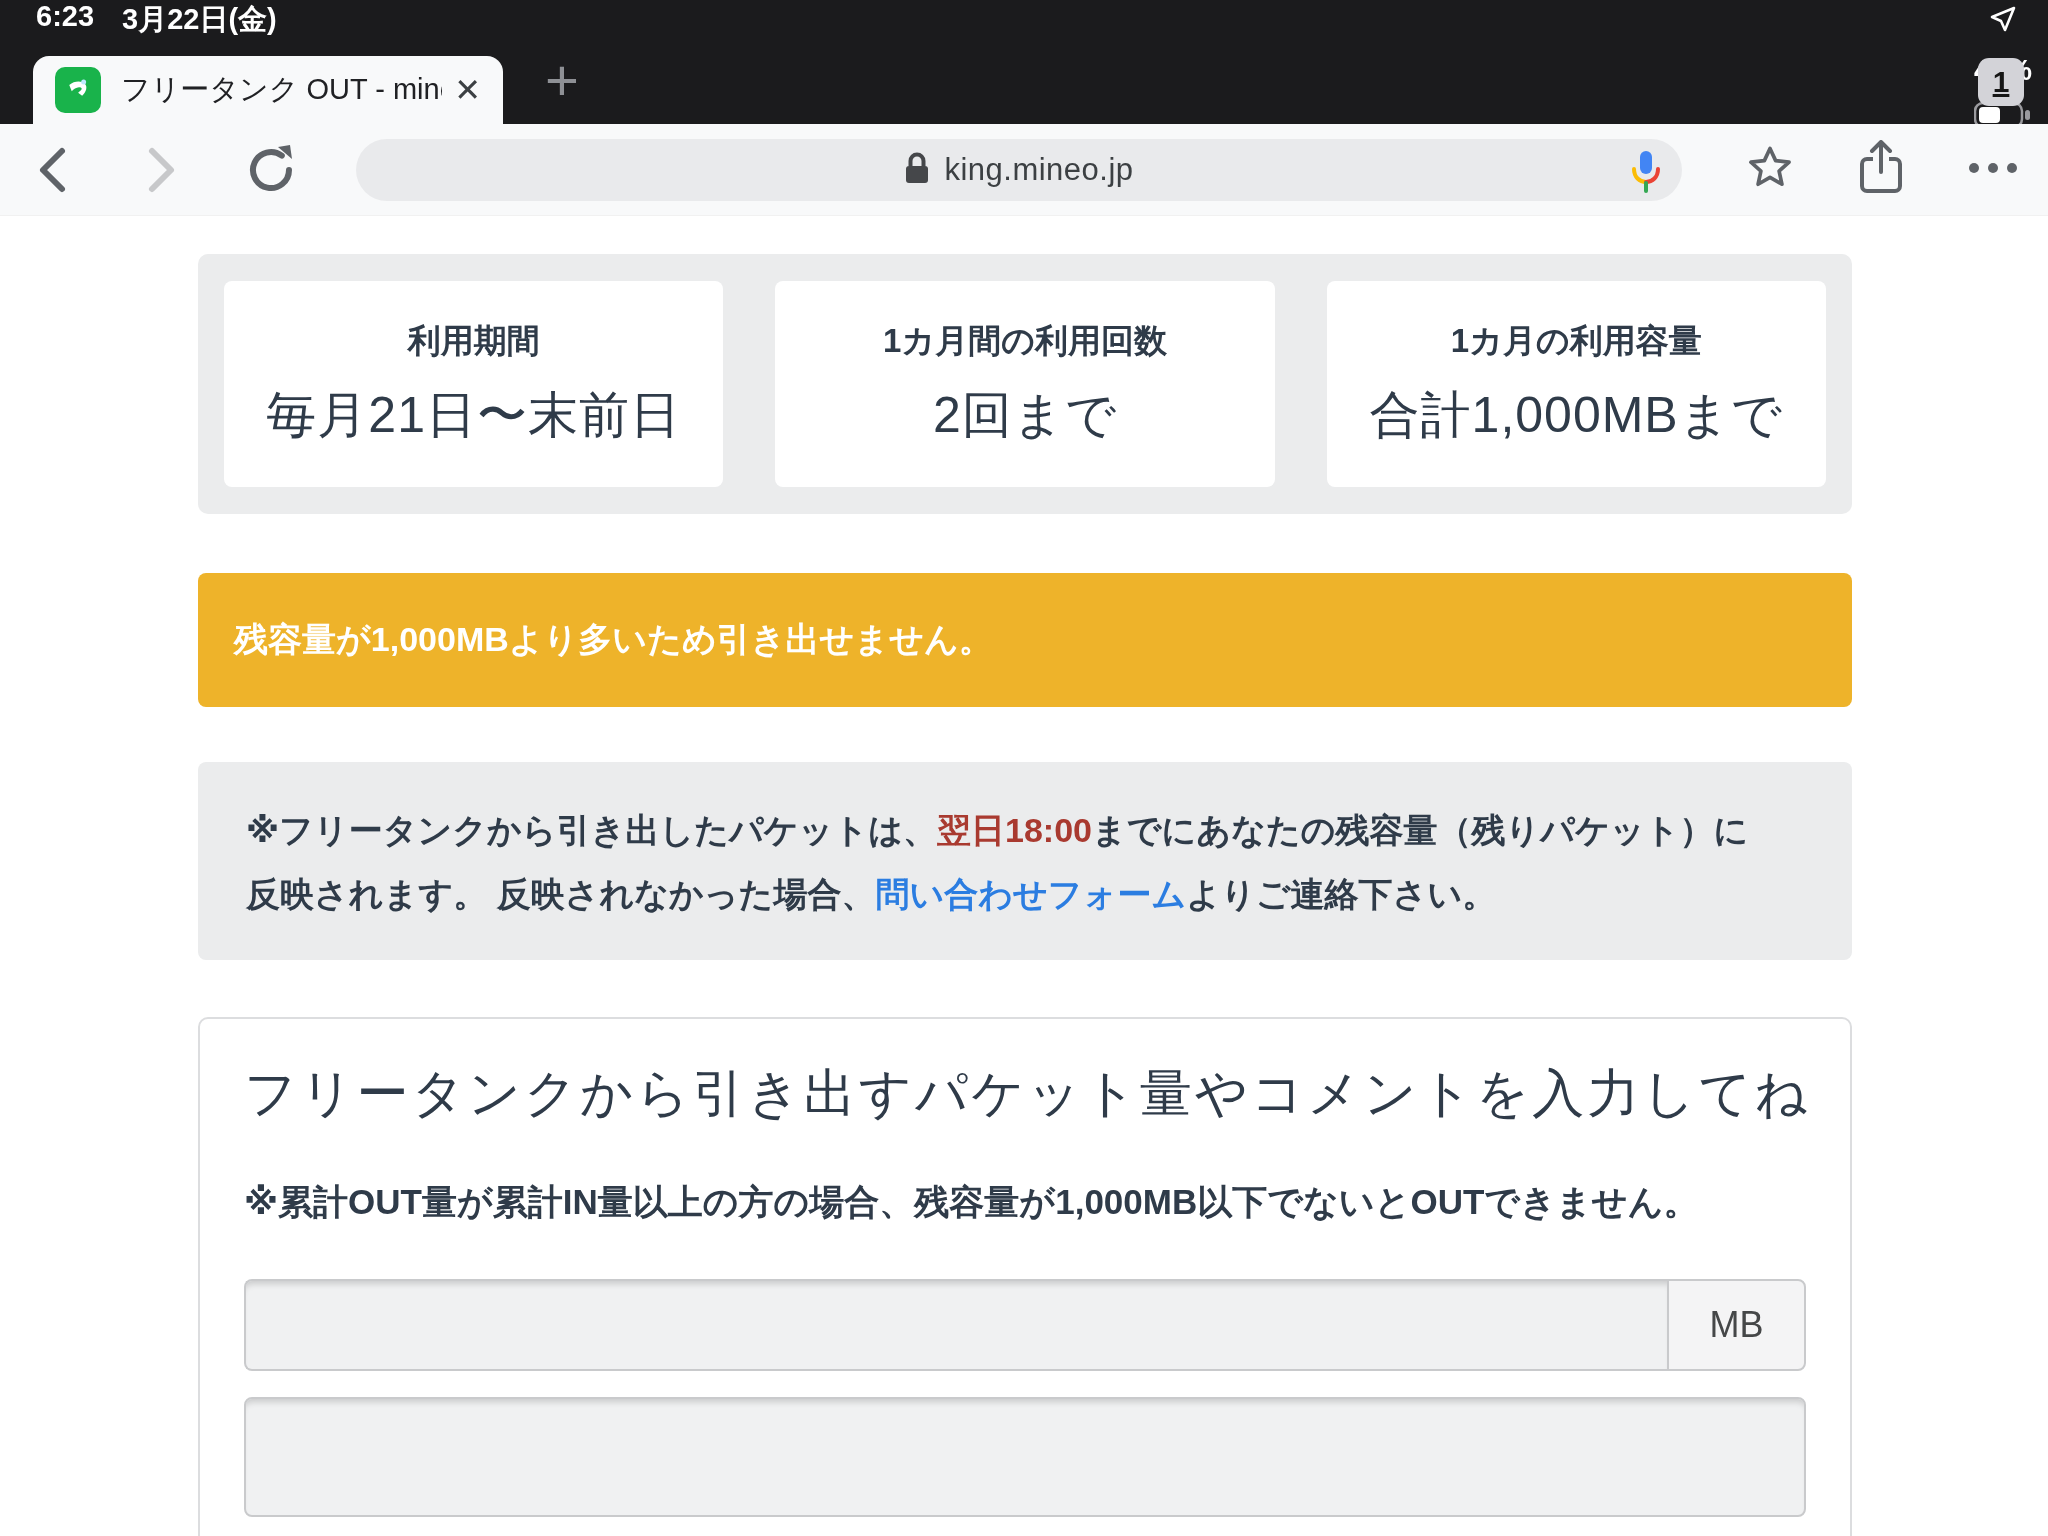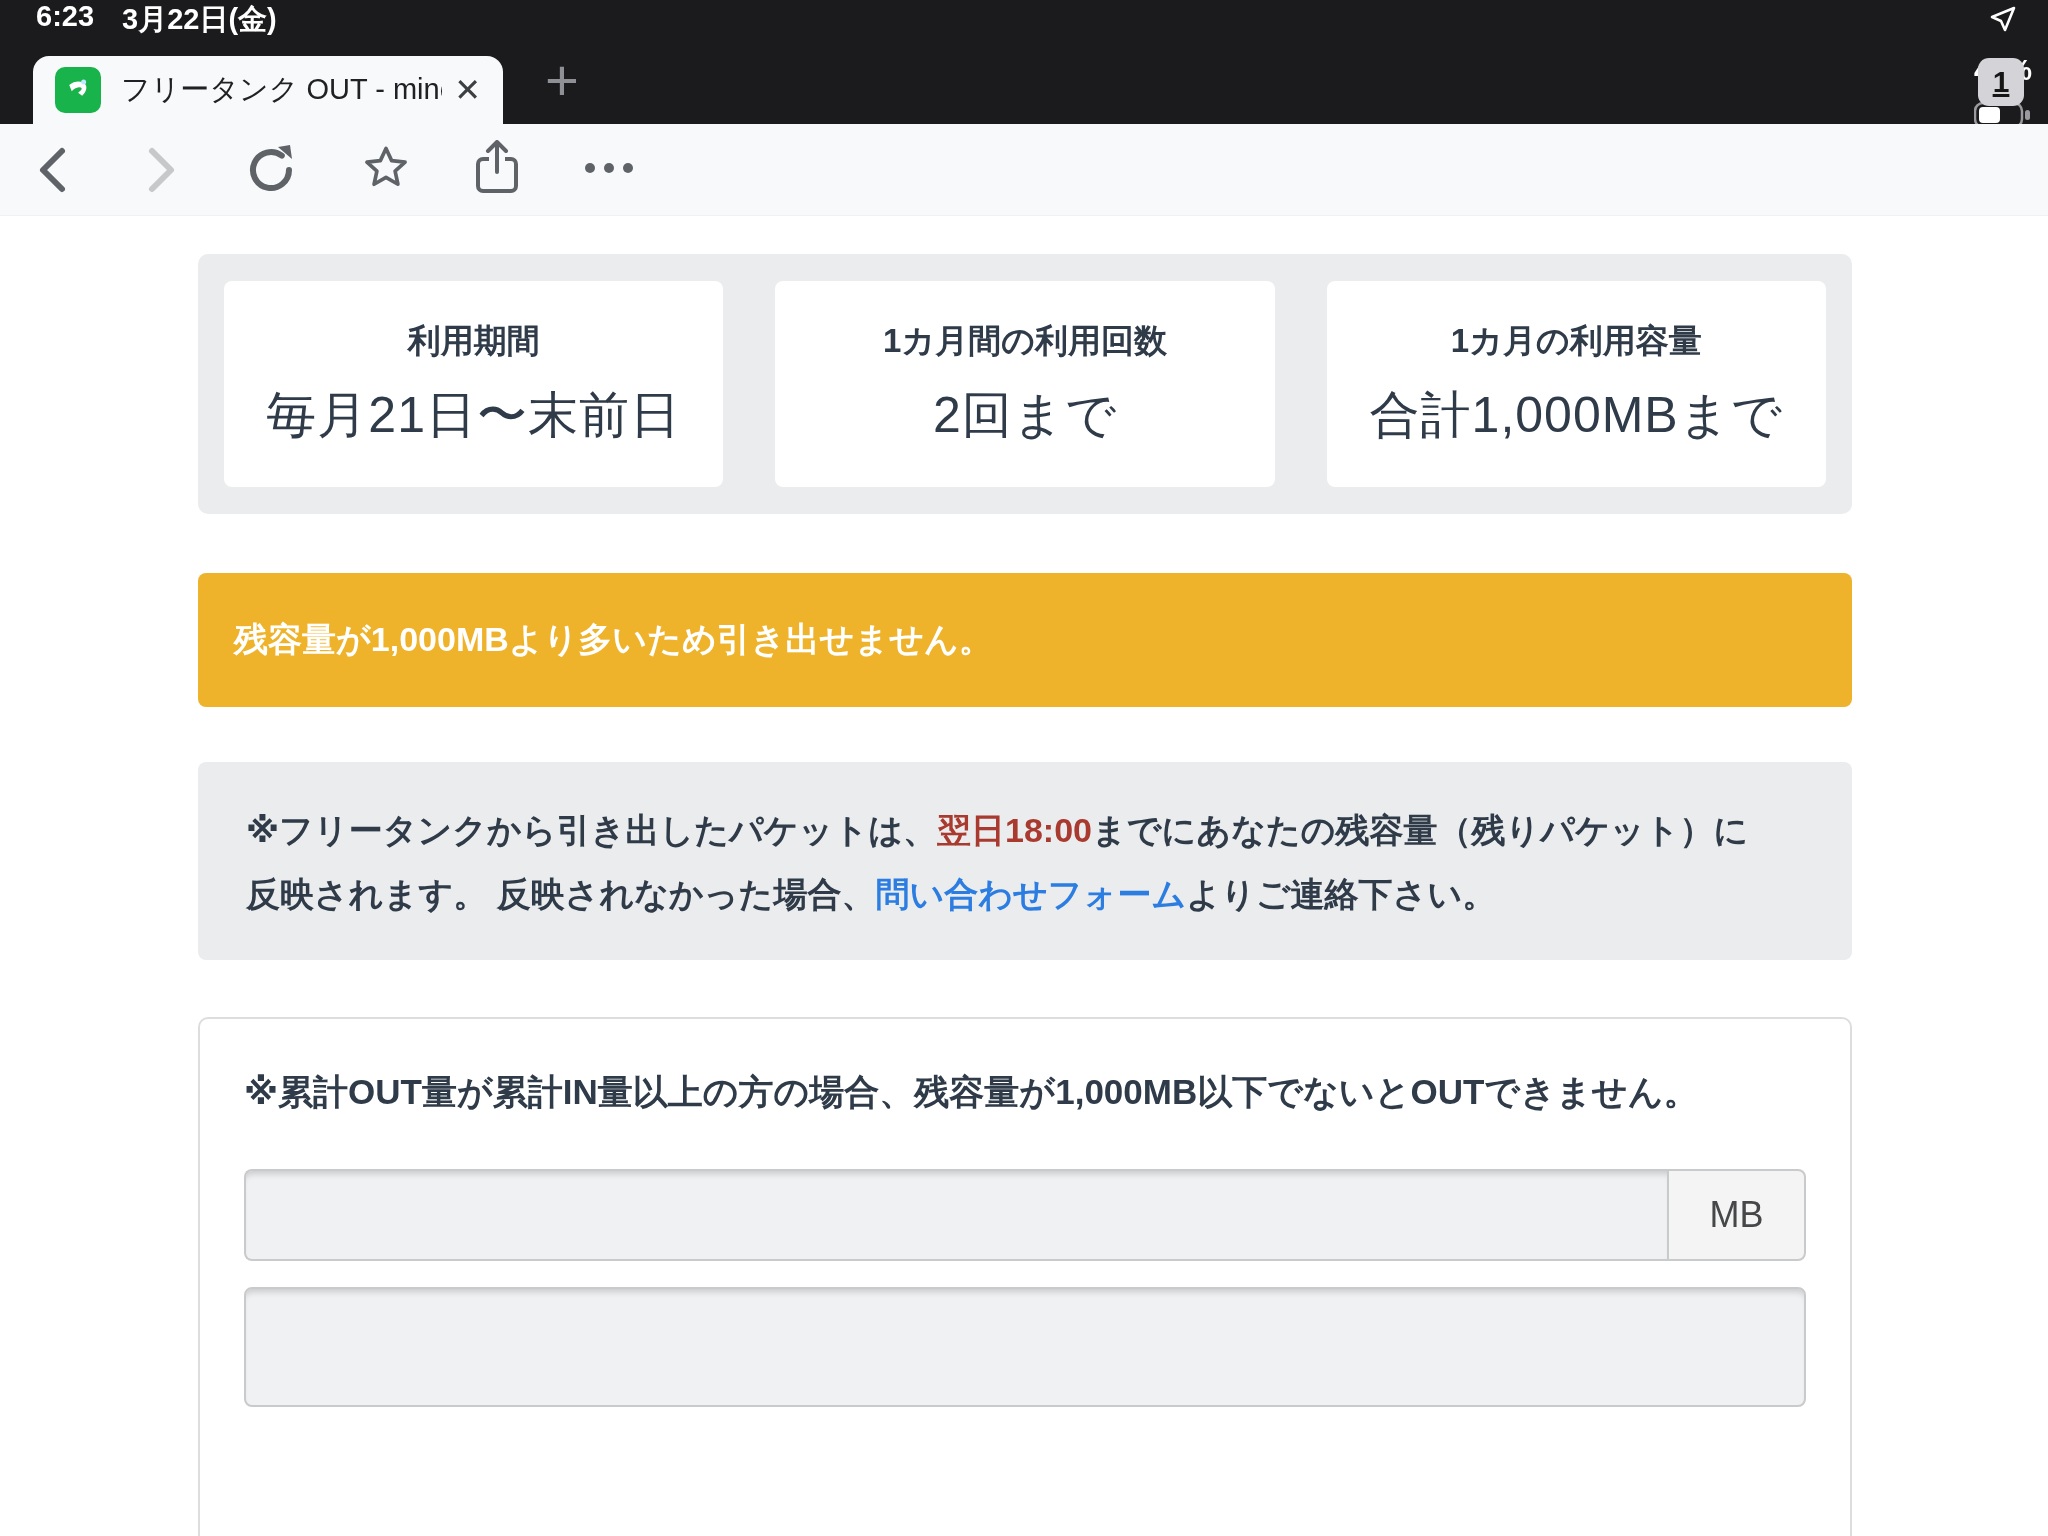--- a/index.html
+++ b/index.html
@@ -144,20 +144,37 @@
         <polyline points="12,7 31,26 12,45" stroke="#c7c8ca" stroke-width="6" fill="none" stroke-linecap="round" stroke-linejoin="round"></polyline>
       </svg>
     </span>
     <span class="nav-icon" style="margin-left:64px;">
       <svg width="54" height="54" viewBox="0 0 54 54">
         <path d="M45 27 a18 18 0 1 1 -7.2-14.4" stroke="#5f6368" stroke-width="6" fill="none" stroke-linecap="round"></path>
         <polygon points="34,4 48,16 46,2" fill="#5f6368"></polygon>
       </svg>
     </span>
 
+    <div class="url-pill">
+      <span>
+        <svg width="26" height="34" viewBox="0 0 26 34">
+          <rect x="2" y="15" width="22" height="17" rx="3" fill="#45474a"></rect>
+          <path d="M6.5 15 v-5 a6.5 6.5 0 0 1 13 0 v5" stroke="#45474a" stroke-width="4" fill="none"></path>
+        </svg>
+      </span>
+      <span class="url-text">king.mineo.jp</span>
+      <span class="mic">
+        <svg width="32" height="44" viewBox="0 0 32 44">
+          <rect x="10" y="2" width="12" height="23" rx="6" fill="#4285f4"></rect>
+          <path d="M4 20 c0 8 5.5 13 12 13" stroke="#fbbc05" stroke-width="4" fill="none" stroke-linecap="round"></path>
+          <path d="M28 20 c0 8 -5.5 13 -12 13" stroke="#ea4335" stroke-width="4" fill="none" stroke-linecap="round"></path>
+          <line x1="16" y1="34" x2="16" y2="42" stroke="#34a853" stroke-width="4" stroke-linecap="round"></line>
+        </svg>
+      </span>
+    </div>
 
     <div class="right-icons">
       <span>
         <svg width="52" height="52" viewBox="0 0 24 24">
           <path d="M12 3 l2.6 5.6 6.2 .7 -4.6 4.1 1.3 6.1 -5.5-3.2 -5.5 3.2 1.3-6.1 -4.6-4.1 6.2-.7z" fill="none" stroke="#5f6368" stroke-width="1.7" stroke-linejoin="round"></path>
         </svg>
       </span>
       <span>
         <svg width="46" height="56" viewBox="0 0 46 56">
           <path d="M15 19 H9 a5 5 0 0 0 -5 5 v22 a5 5 0 0 0 5 5 h28 a5 5 0 0 0 5-5 V24 a5 5 0 0 0 -5-5 h-6" stroke="#5f6368" stroke-width="4" fill="none"></path>
@@ -195,20 +212,21 @@
     <div class="alert-banner">
       <span>残容量が1,000MBより多いため引き出せません。</span>
     </div>
 
     <div class="notice-box">
       <span>※フリータンクから引き出したパケットは、</span><span class="red-text">翌日18:00</span><span>までにあなたの残容量（残りパケット）に</span><br>
       <span>反映されます。 反映されなかった場合、</span><span class="link-text">問い合わせフォーム</span><span>よりご連絡下さい。</span>
     </div>
 
     <div class="form-card">
+      <div class="form-heading">フリータンクから引き出すパケット量やコメントを入力してね</div>
       <div class="form-caution">※累計OUT量が累計IN量以上の方の場合、残容量が1,000MB以下でないとOUTできません。</div>
 
       <div class="amount-group">
         <input class="amount-input" type="text" style="">
         <div class="amount-addon">MB</div>
       </div>
 
 
       <textarea class="comment-input" style=""></textarea>
     </div>

